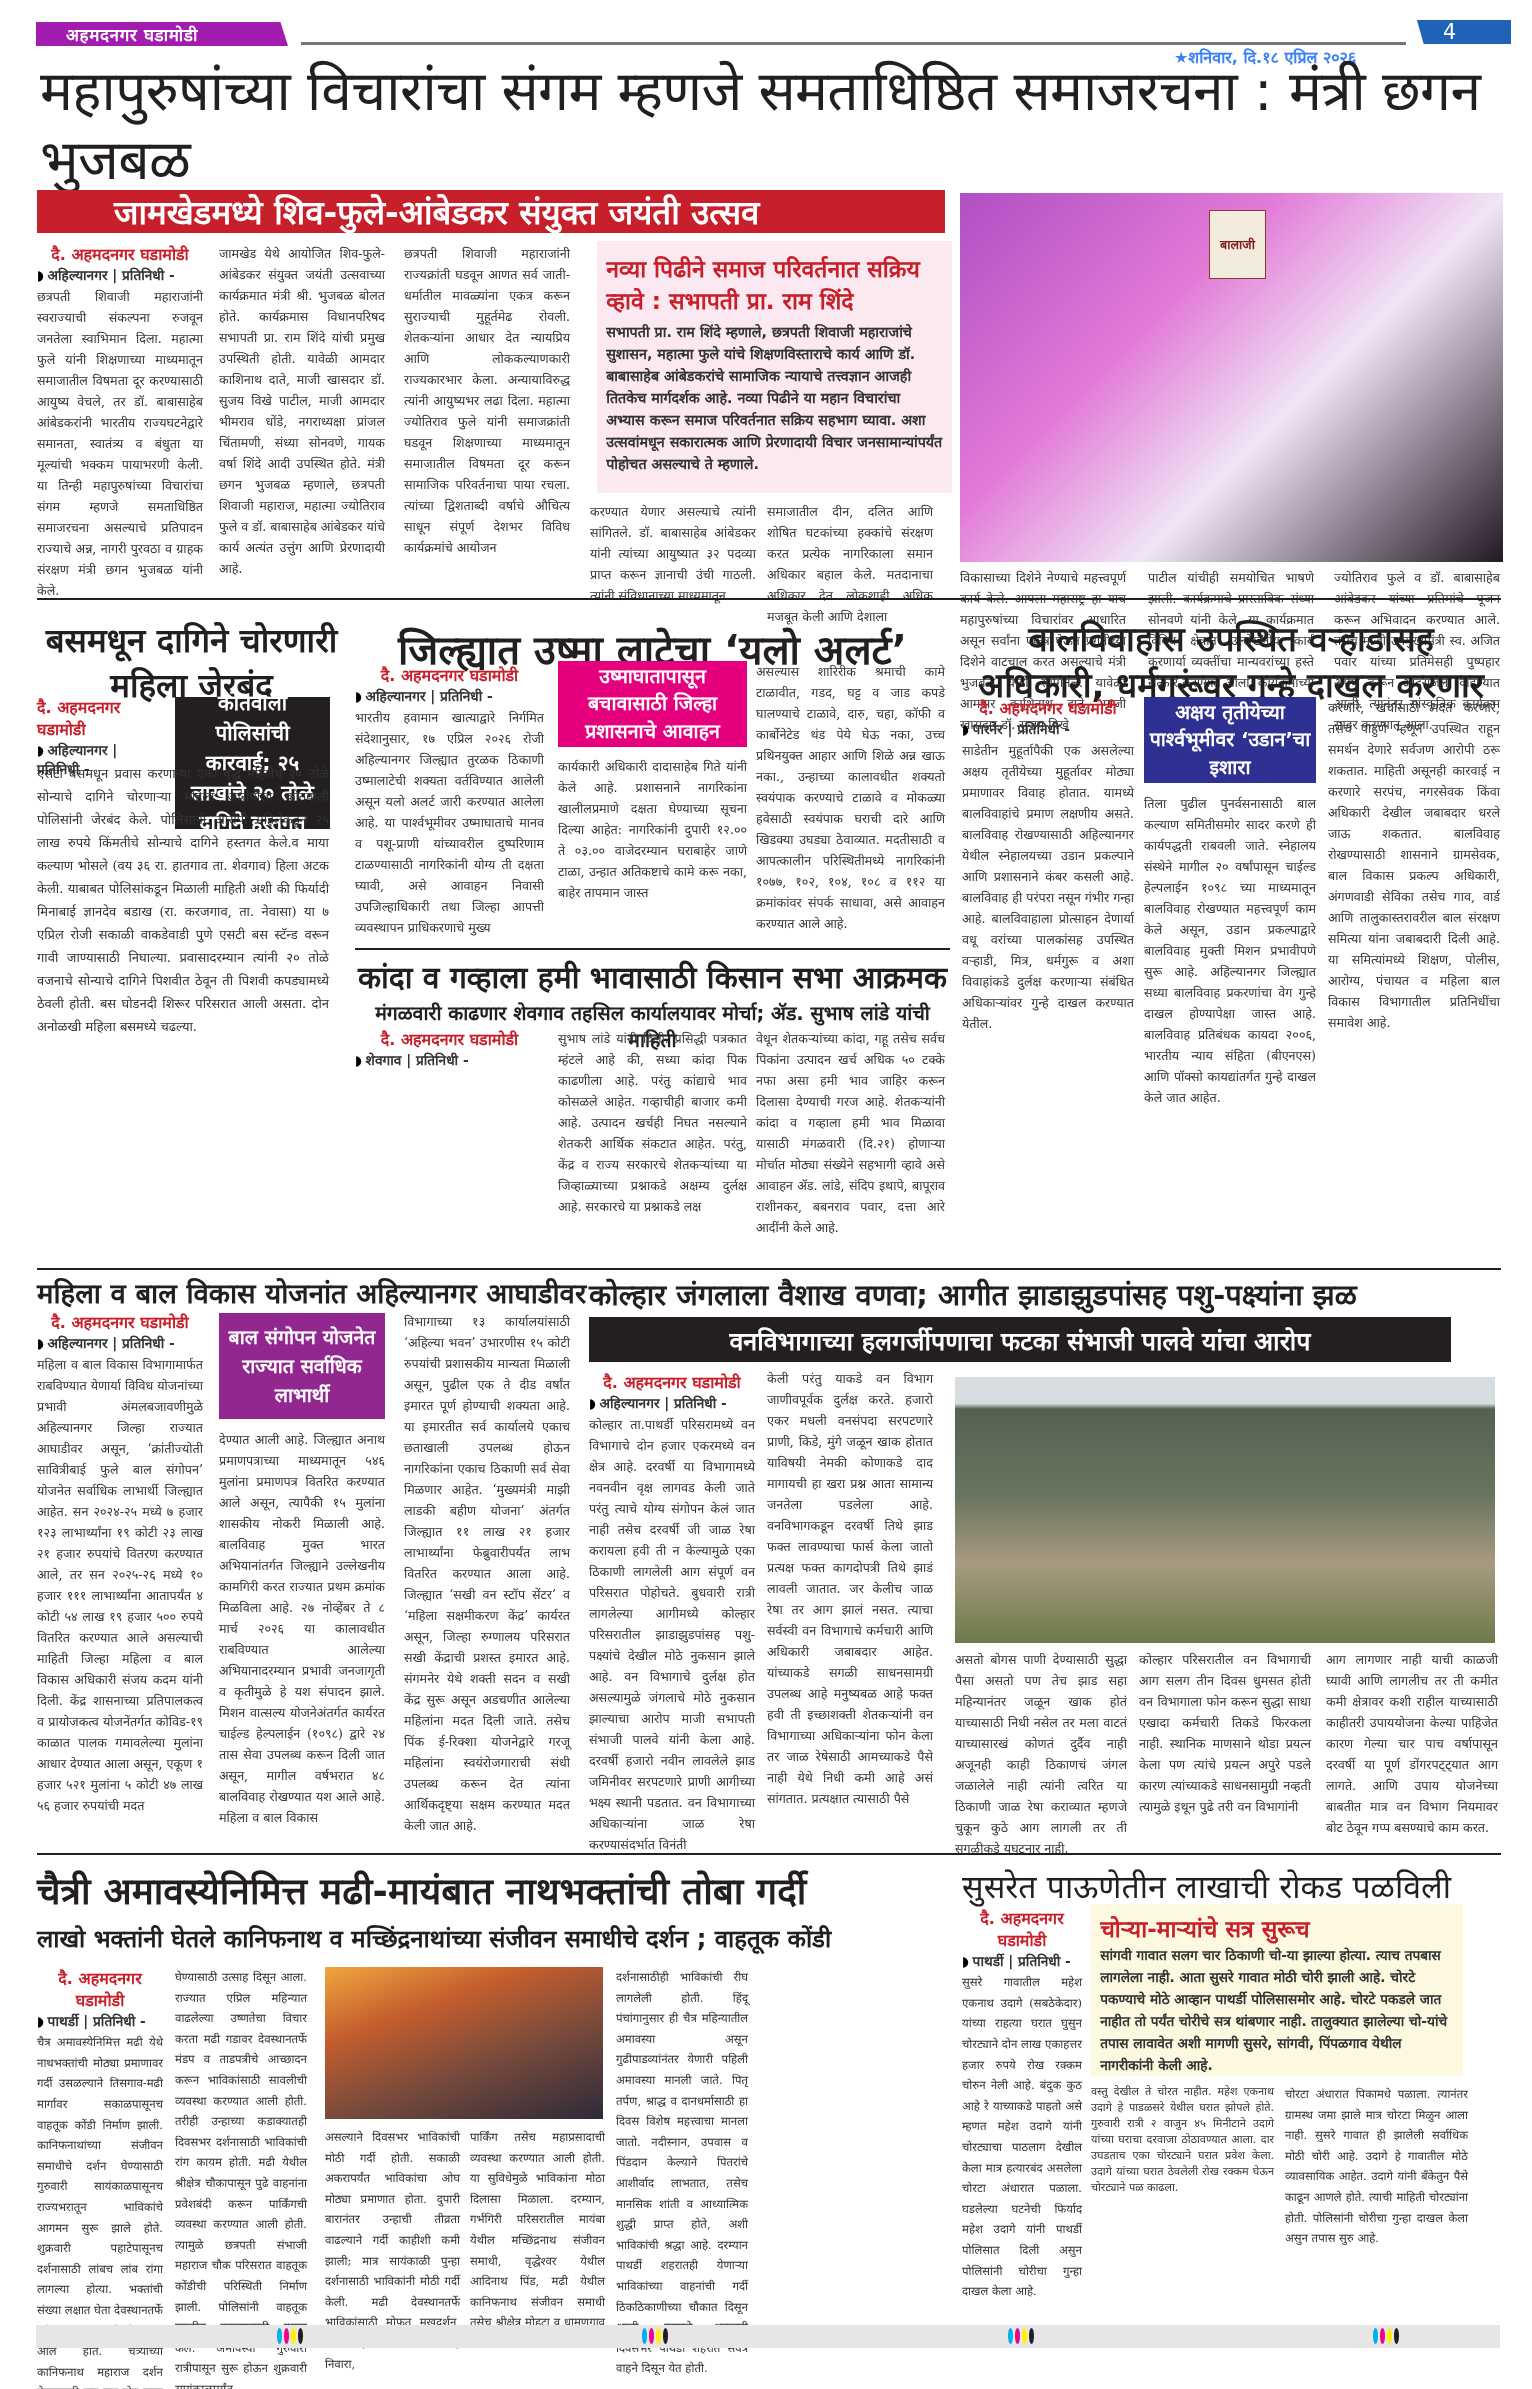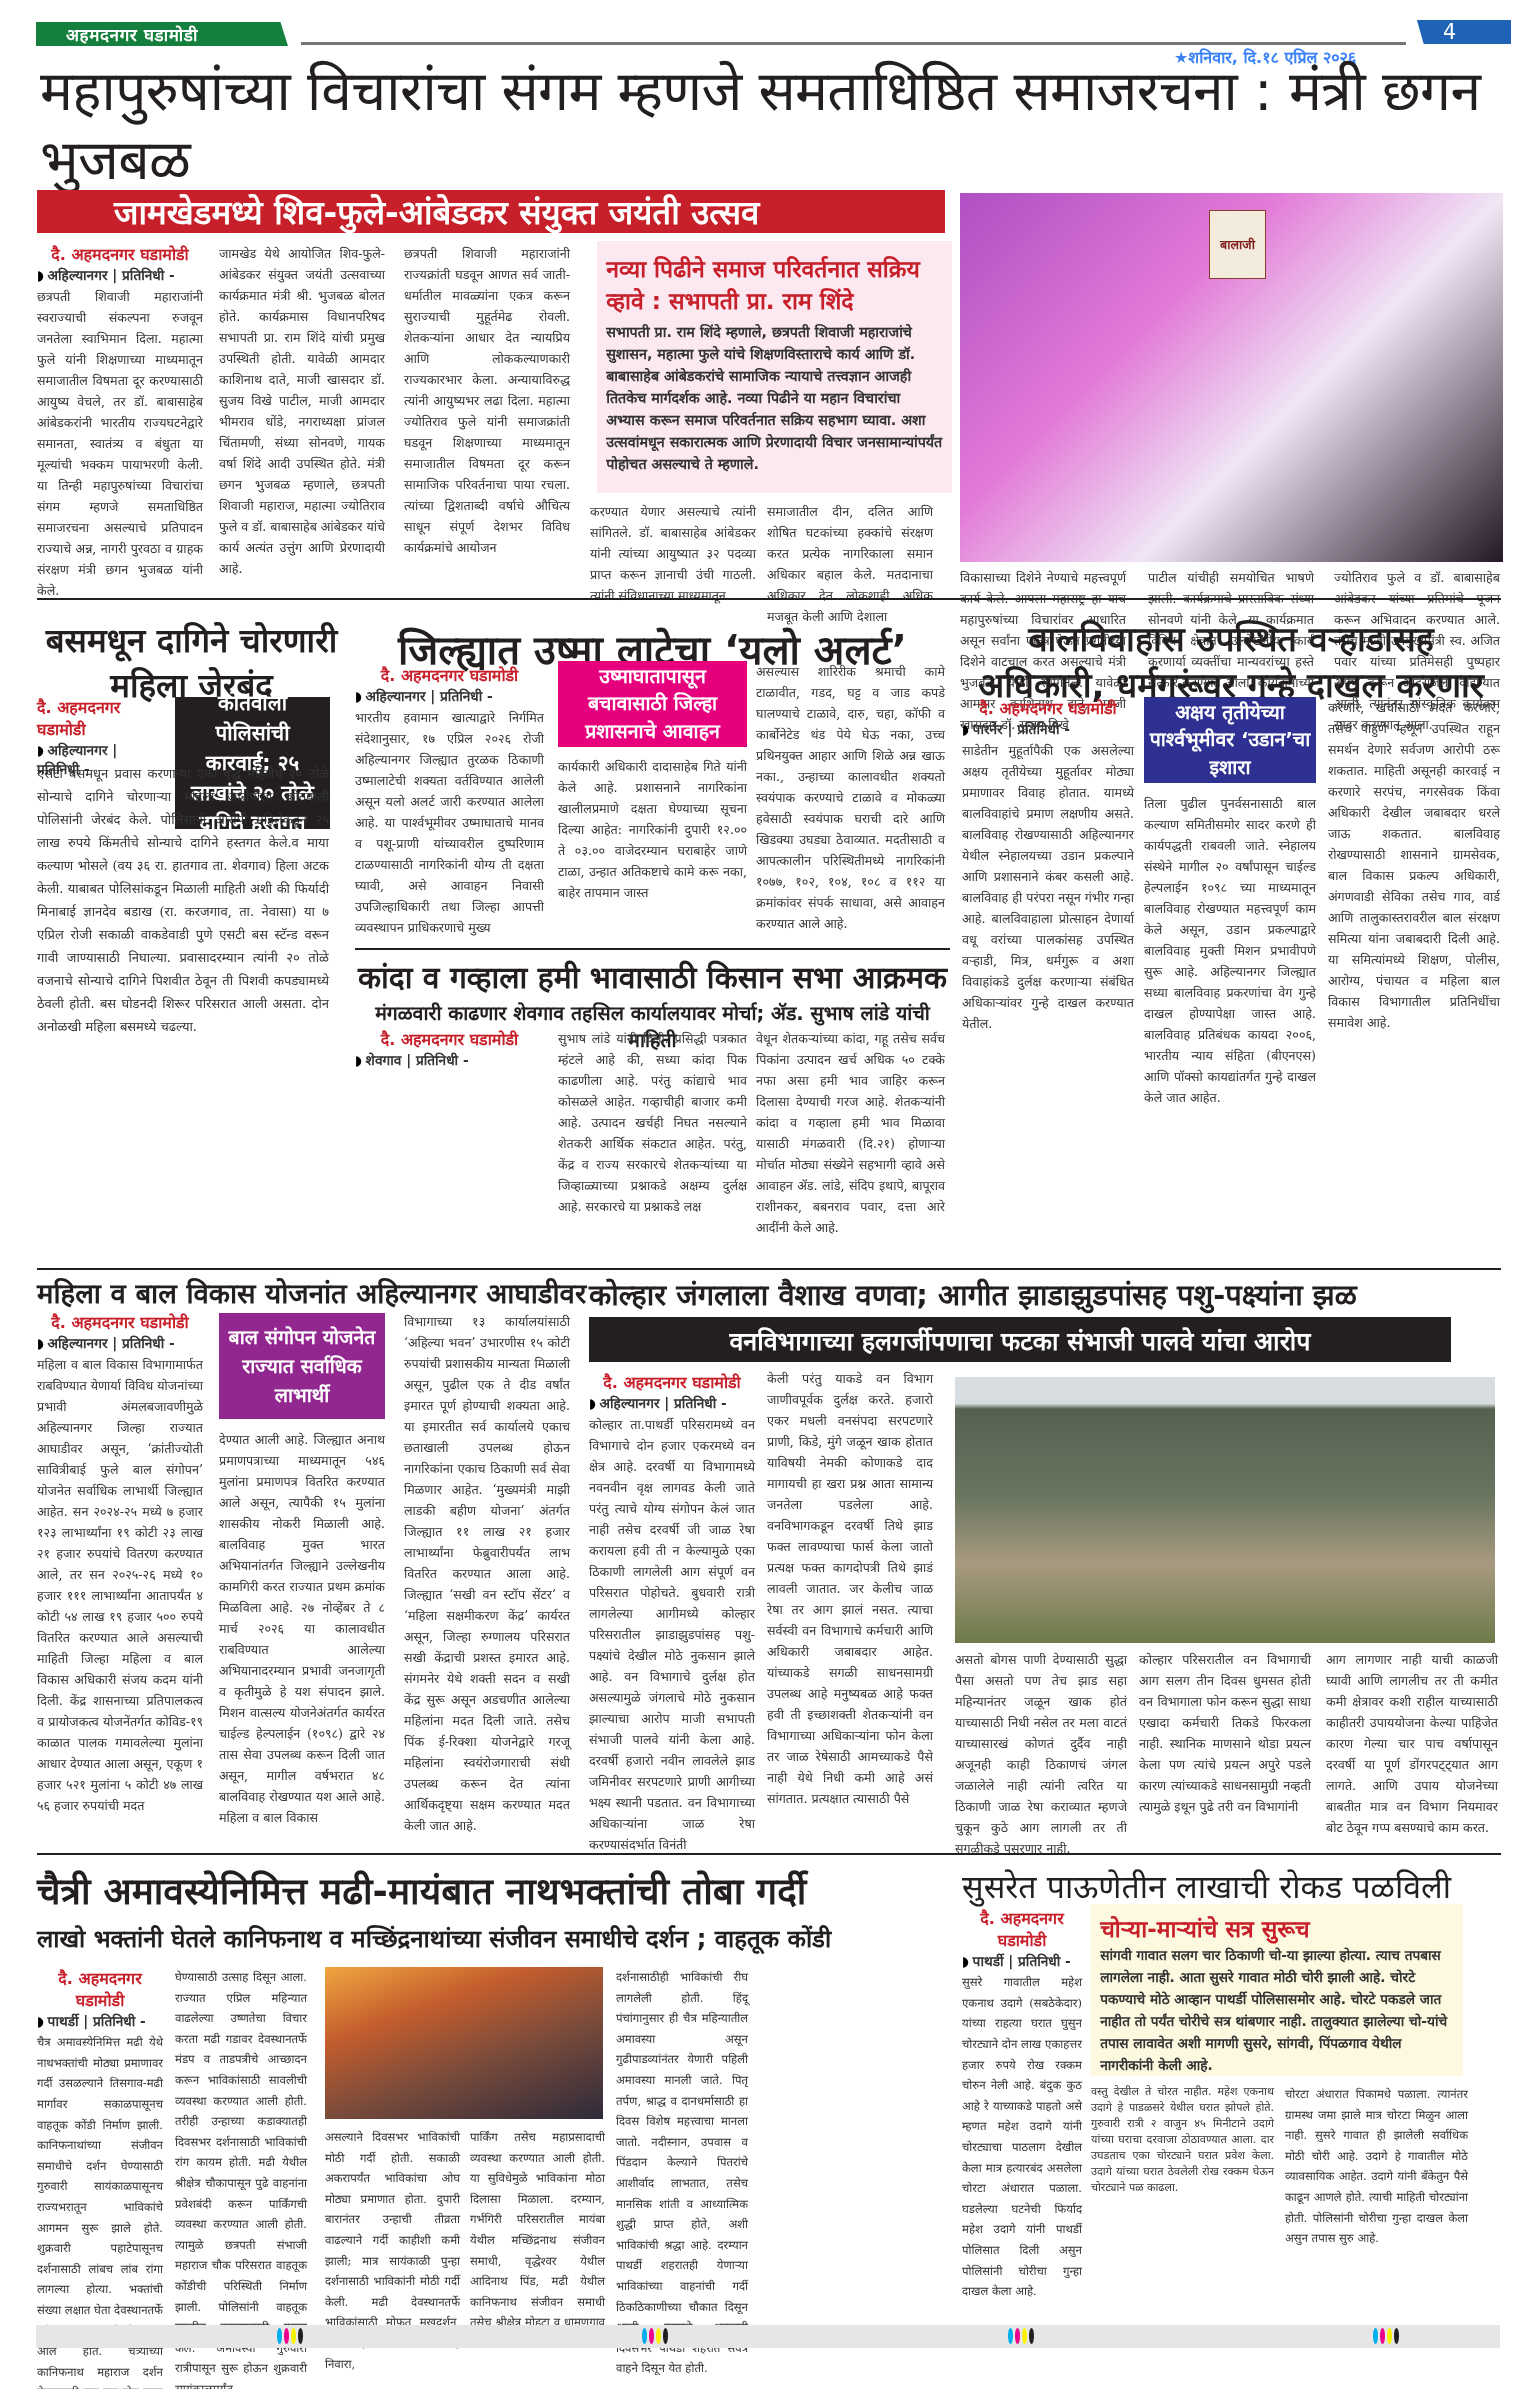--- a/index.html
+++ b/index.html
@@ -1,19 +1,19 @@
 <!DOCTYPE html>
 <html style="font-size:9.2px"><head>
 <meta charset="utf-8">
 <style>
   * { box-sizing: border-box; margin: 0; padding: 0; }
   body { width: 1533px; height: 2389px; background: #ffffff; font-family: "DejaVu Sans", sans-serif; color: #231f20; position: relative; overflow: hidden; }
   .abs { position: absolute; }
   
-  .masthead-logo { left: 36px; top: 22px; width: 252px; height: 24px; background: #15803d; clip-path: polygon(0 0, 97% 0, 100% 100%, 0 100%); color: #fff; font-weight: bold; font-size: 17px; display:flex; align-items:center; padding-left: 30px; letter-spacing: 0.6px; }
+  .masthead-logo { left: 36px; top: 22px; width: 252px; height: 24px; background: #a21caf; clip-path: polygon(0 0, 97% 0, 100% 100%, 0 100%); color: #fff; font-weight: bold; font-size: 17px; display:flex; align-items:center; padding-left: 30px; letter-spacing: 0.6px; }
   .masthead-rule { left: 301px; top: 42px; width: 1105px; height: 3.4px; background: #777; }
   .masthead-date { left: 1174px; top: 26px; font-size: 16px; font-weight: bold; color: #3b82f6; margin-top: 20px; }
   .page-num { left: 1414px; top: 20px; width: 97px; height: 24px; background: #1f63b7; clip-path: polygon(3% 0, 100% 0, 100% 100%, 10% 100%); color:#fff; font-size: 20.6px; display:flex; align-items:center; padding-left: 29px; }
   .main-headline { left: 40px; top: 57px; width: 1454px; font-size: 55px; font-weight: normal; line-height: 1.25; color:#231f20; letter-spacing:-0.6px; }
   .red-band { left: 37px; top: 190px; width: 908px; height: 43px; background: #c8202a; color:#fff; font-size: 33px; font-weight: bold; display:flex; align-items:center; padding-left: 77px; }
   .body-col { font-size: 12.6px; line-height: 21px; text-align: justify; color: #333; font-family: "DejaVu Serif", serif; }
   .dateline { font-size: 16px; font-weight: bold; color: #c8202a; }
   .byline { font-size: 13.7px; font-weight: bold; color:#333; margin-bottom: 2.3px; }
   .byline::before { content: "\25D7"; margin-right: 3.4px; color:#000; }
   .pink-box { left: 597px; top: 241px; width: 355px; height: 252px; background: #fbe8f0; padding: 11.5px 9.2px; }
@@ -126,21 +126,21 @@
 
 <h2 class="abs sec-head" style="left:589px;top:1274px;width:916px;font-size:29px;">कोल्हार जंगलाला वैशाख वणवा; आगीत झाडाझुडपांसह पशु-पक्ष्यांना झळ</h2>
 <div class="abs boxed" style="left:589px;top:1317px;width:862px;height:45px;background:#231f20;font-size:25px;">वनविभागाच्या हलगर्जीपणाचा फटका संभाजी पालवे यांचा आरोप</div>
 <div class="abs" style="left:589px;top:1371px;width:166px;">
   <div class="dateline" style="text-align:center">दै. अहमदनगर घडामोडी</div>
   <div class="byline">अहिल्यानगर | प्रतिनिधी -</div>
   <p class="body-col">कोल्हार ता.पाथर्डी परिसरामध्ये वन विभागाचे दोन हजार एकरमध्ये वन क्षेत्र आहे. दरवर्षी या विभागामध्ये नवनवीन वृक्ष लागवड केली जाते परंतु त्याचे योग्य संगोपन केलं जात नाही तसेच दरवर्षी जी जाळ रेषा करायला हवी ती न केल्यामुळे एका ठिकाणी लागलेली आग संपूर्ण वन परिसरात पोहोचते. बुधवारी रात्री लागलेल्या आगीमध्ये कोल्हार परिसरातील झाडाझुडपांसह पशु-पक्ष्यांचे देखील मोठे नुकसान झाले आहे. वन विभागाचे दुर्लक्ष होत असल्यामुळे जंगलाचे मोठे नुकसान झाल्याचा आरोप माजी सभापती संभाजी पालवे यांनी केला आहे. दरवर्षी हजारो नवीन लावलेले झाड जमिनीवर सरपटणारे प्राणी आगीच्या भक्ष्य स्थानी पडतात. वन विभागाच्या अधिकाऱ्यांना जाळ रेषा करण्यासंदर्भात विनंती</p>
 </div>
 <p class="abs body-col" style="left:767px;top:1368px;width:166px;">केली परंतु याकडे वन विभाग जाणीवपूर्वक दुर्लक्ष करते. हजारो एकर मधली वनसंपदा सरपटणारे प्राणी, किडे, मुंगे जळून खाक होतात याविषयी नेमकी कोणाकडे दाद मागायची हा खरा प्रश्न आता सामान्य जनतेला पडलेला आहे. वनविभागकडून दरवर्षी तिथे झाड फक्त लावण्याचा फार्स केला जातो प्रत्यक्ष फक्त कागदोपत्री तिथे झाडं लावली जातात. जर केलीच जाळ रेषा तर आग झालं नसत. त्याचा सर्वस्वी वन विभागाचे कर्मचारी आणि अधिकारी जबाबदार आहेत. यांच्याकडे सगळी साधनसामग्री उपलब्ध आहे मनुष्यबळ आहे फक्त हवी ती इच्छाशक्ती शेतकऱ्यांनी वन विभागाच्या अधिकाऱ्यांना फोन केला तर जाळ रेषेसाठी आमच्याकडे पैसे नाही येथे निधी कमी आहे असं सांगतात. प्रत्यक्षात त्यासाठी पैसे</p>
 <div class="abs mountain" style="left:955px;top:1377px;width:540px;height:266px;"></div>
-<p class="abs body-col" style="left:955px;top:1649px;width:172px;">असतो बोगस पाणी देण्यासाठी सुद्धा पैसा असतो पण तेच झाड सहा महिन्यानंतर जळून खाक होतं याच्यासाठी निधी नसेल तर मला वाटतं याच्यासारखं कोणतं दुर्दैव नाही अजूनही काही ठिकाणचं जंगल जळालेले नाही त्यांनी त्वरित या ठिकाणी जाळ रेषा कराव्यात म्हणजे चुकून कुठे आग लागली तर ती सगळीकडे पसरणार नाही.</p>
+<p class="abs body-col" style="left:955px;top:1649px;width:172px;">असतो बोगस पाणी देण्यासाठी सुद्धा पैसा असतो पण तेच झाड सहा महिन्यानंतर जळून खाक होतं याच्यासाठी निधी नसेल तर मला वाटतं याच्यासारखं कोणतं दुर्दैव नाही अजूनही काही ठिकाणचं जंगल जळालेले नाही त्यांनी त्वरित या ठिकाणी जाळ रेषा कराव्यात म्हणजे चुकून कुठे आग लागली तर ती सगळीकडे यघटनार नाही.</p>
 <p class="abs body-col" style="left:1139px;top:1649px;width:172px;">कोल्हार परिसरातील वन विभागाची आग सलग तीन दिवस धुमसत होती वन विभागाला फोन करून सुद्धा साधा एखादा कर्मचारी तिकडे फिरकला नाही. स्थानिक माणसाने थोडा प्रयत्न केला पण त्यांचे प्रयत्न अपुरे पडले कारण त्यांच्याकडे साधनसामुग्री नव्हती त्यामुळे इथून पुढे तरी वन विभागांनी</p>
 <p class="abs body-col" style="left:1326px;top:1649px;width:172px;">आग लागणार नाही याची काळजी घ्यावी आणि लागलीच तर ती कमीत कमी क्षेत्रावर कशी राहील याच्यासाठी काहीतरी उपाययोजना केल्या पाहिजेत कारण गेल्या चार पाच वर्षापासून दरवर्षी या पूर्ण डोंगरपट्ट्यात आग लागते. आणि उपाय योजनेच्या बाबतीत मात्र वन विभाग नियमावर बोट ठेवून गप्प बसण्याचे काम करत.</p>
 
 <div class="abs rule" style="left:37px;top:1853px;width:1464px;height:2.3px;"></div>
 
 <h2 class="abs sec-head" style="left:37px;top:1864px;width:916px;font-size:37px;">चैत्री अमावस्येनिमित्त मढी-मायंबात नाथभक्तांची तोबा गर्दी</h2>
 <h3 class="abs sec-head" style="left:37px;top:1921px;width:916px;font-size:24px;">लाखो भक्तांनी घेतले कानिफनाथ व मच्छिंद्रनाथांच्या संजीवन समाधीचे दर्शन ; वाहतूक कोंडी</h3>
 <div class="abs" style="left:37px;top:1967px;width:126px;">
   <div class="dateline" style="text-align:center">दै. अहमदनगर घडामोडी</div>
   <div class="byline">पाथर्डी | प्रतिनिधी -</div>

